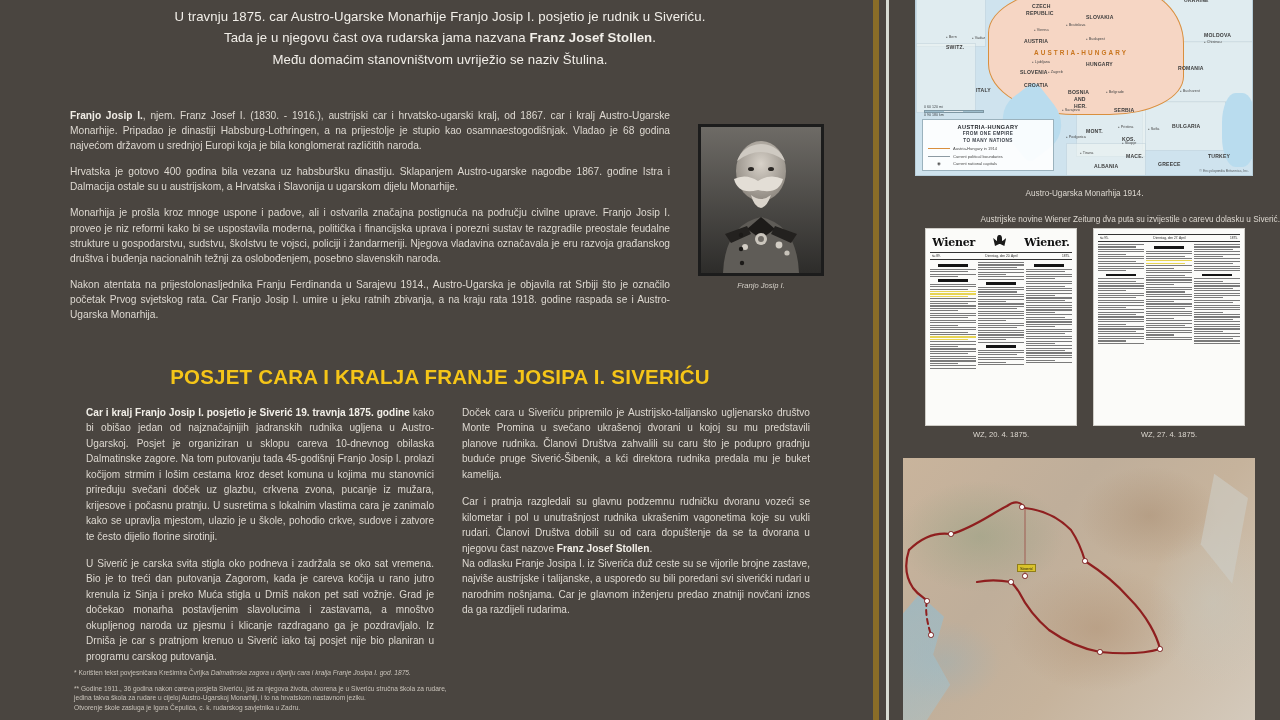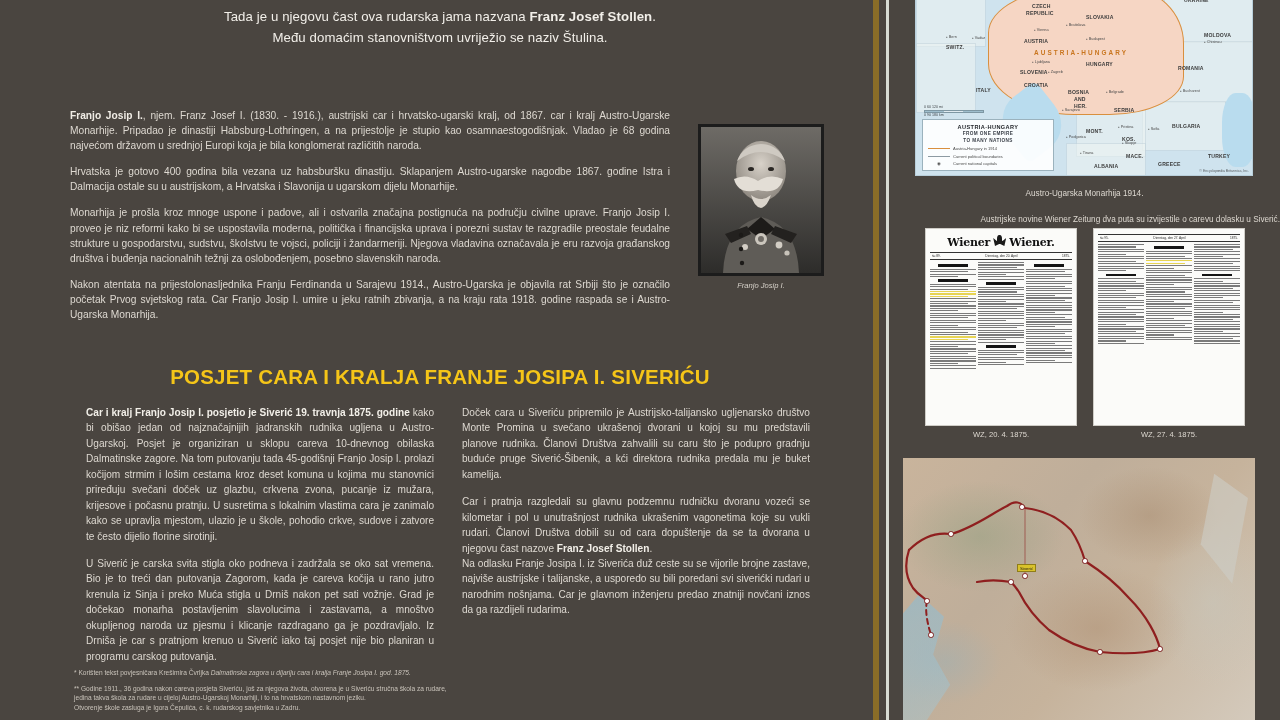--- a/index.html
+++ b/index.html
@@ -157,21 +157,21 @@
   
   .papers { position: absolute; left: 36px; top: 228px; width: 320px; height: 198px; }
   .paper {
     position: absolute; top: 0; width: 152px; height: 198px;
     background: #fbfbf9; border: 1px solid #cfcdc7; overflow: hidden;
     padding: 5px 4px 0;
   }
   .paper-a { left: 0; }
   .paper-b { left: 168px; }
   .masthead {
-    display: flex; align-items: center; justify-content: center; gap: 3px;
+    display: flex; align-items: center; justify-content: center; gap: 18px;
     height: 16px; margin-bottom: 2px;
   }
   .masthead .mt {
     font-family: "DejaVu Serif", serif; font-weight: bold;
     font-size: 11px; color: #111; letter-spacing: -.2px;
   }
   .eagle { width: 13px; height: 14px; position: relative; }
   .eagle::before {
     content: ""; position: absolute; left: 4px; top: 0; width: 5px; height: 9px;
     background: #1a1a1a; border-radius: 45% 45% 40% 40%;
@@ -239,20 +239,21 @@
   }
 </style>
 </head>
 <body>
 
 <div class="poster">
 
   <div class="left-col">
 
     <div class="headline">
+      <div>U travnju 1875. car Austro-Ugarske Monarhije Franjo Josip I. posjetio je rudnik u Siveriću.</div>
       <div>
         <span>Tada je u njegovu čast ova rudarska jama nazvana </span><span class="b">Franz Josef Stollen</span><span>.</span>
       </div>
       <div>Među domaćim stanovništvom uvriježio se naziv Štulina.</div>
     </div>
 
     <div class="intro">
       <p><span class="b">Franjo Josip I.</span><span>, njem. Franz Josef I. (1830. - 1916.), austrijski car i hrvatsko-ugarski kralj, od 1867. car i kralj Austro-Ugarske Monarhije. Pripadao je dinastiji Habsburg-Lothringen, a na prijestolje je stupio kao osamnaestogodišnjak. Vladao je 68 godina najvećom državom u srednjoj Europi koja je bila konglomerat različitih naroda.</span></p>
       <p>Hrvatska je gotovo 400 godina bila vezana uz habsburšku dinastiju. Sklapanjem Austro-ugarske nagodbe 1867. godine Istra i Dalmacija ostale su u austrijskom, a Hrvatska i Slavonija u ugarskom dijelu Monarhije.</p>
       <p>Monarhija je prošla kroz mnoge uspone i padove, ali i ostvarila značajna postignuća na području civilne uprave. Franjo Josip I. proveo je niz reformi kako bi se uspostavila moderna, politička i financijska uprava i porezni sustav te razgradile preostale feudalne strukture u gospodarstvu, sudstvu, školstvu te vojsci, policiji i žandarmeriji. Njegova vladavina označavala je eru razvoja građanskog društva i buđenja nacionalnih težnji za oslobođenjem, posebno slavenskih naroda.</p>

